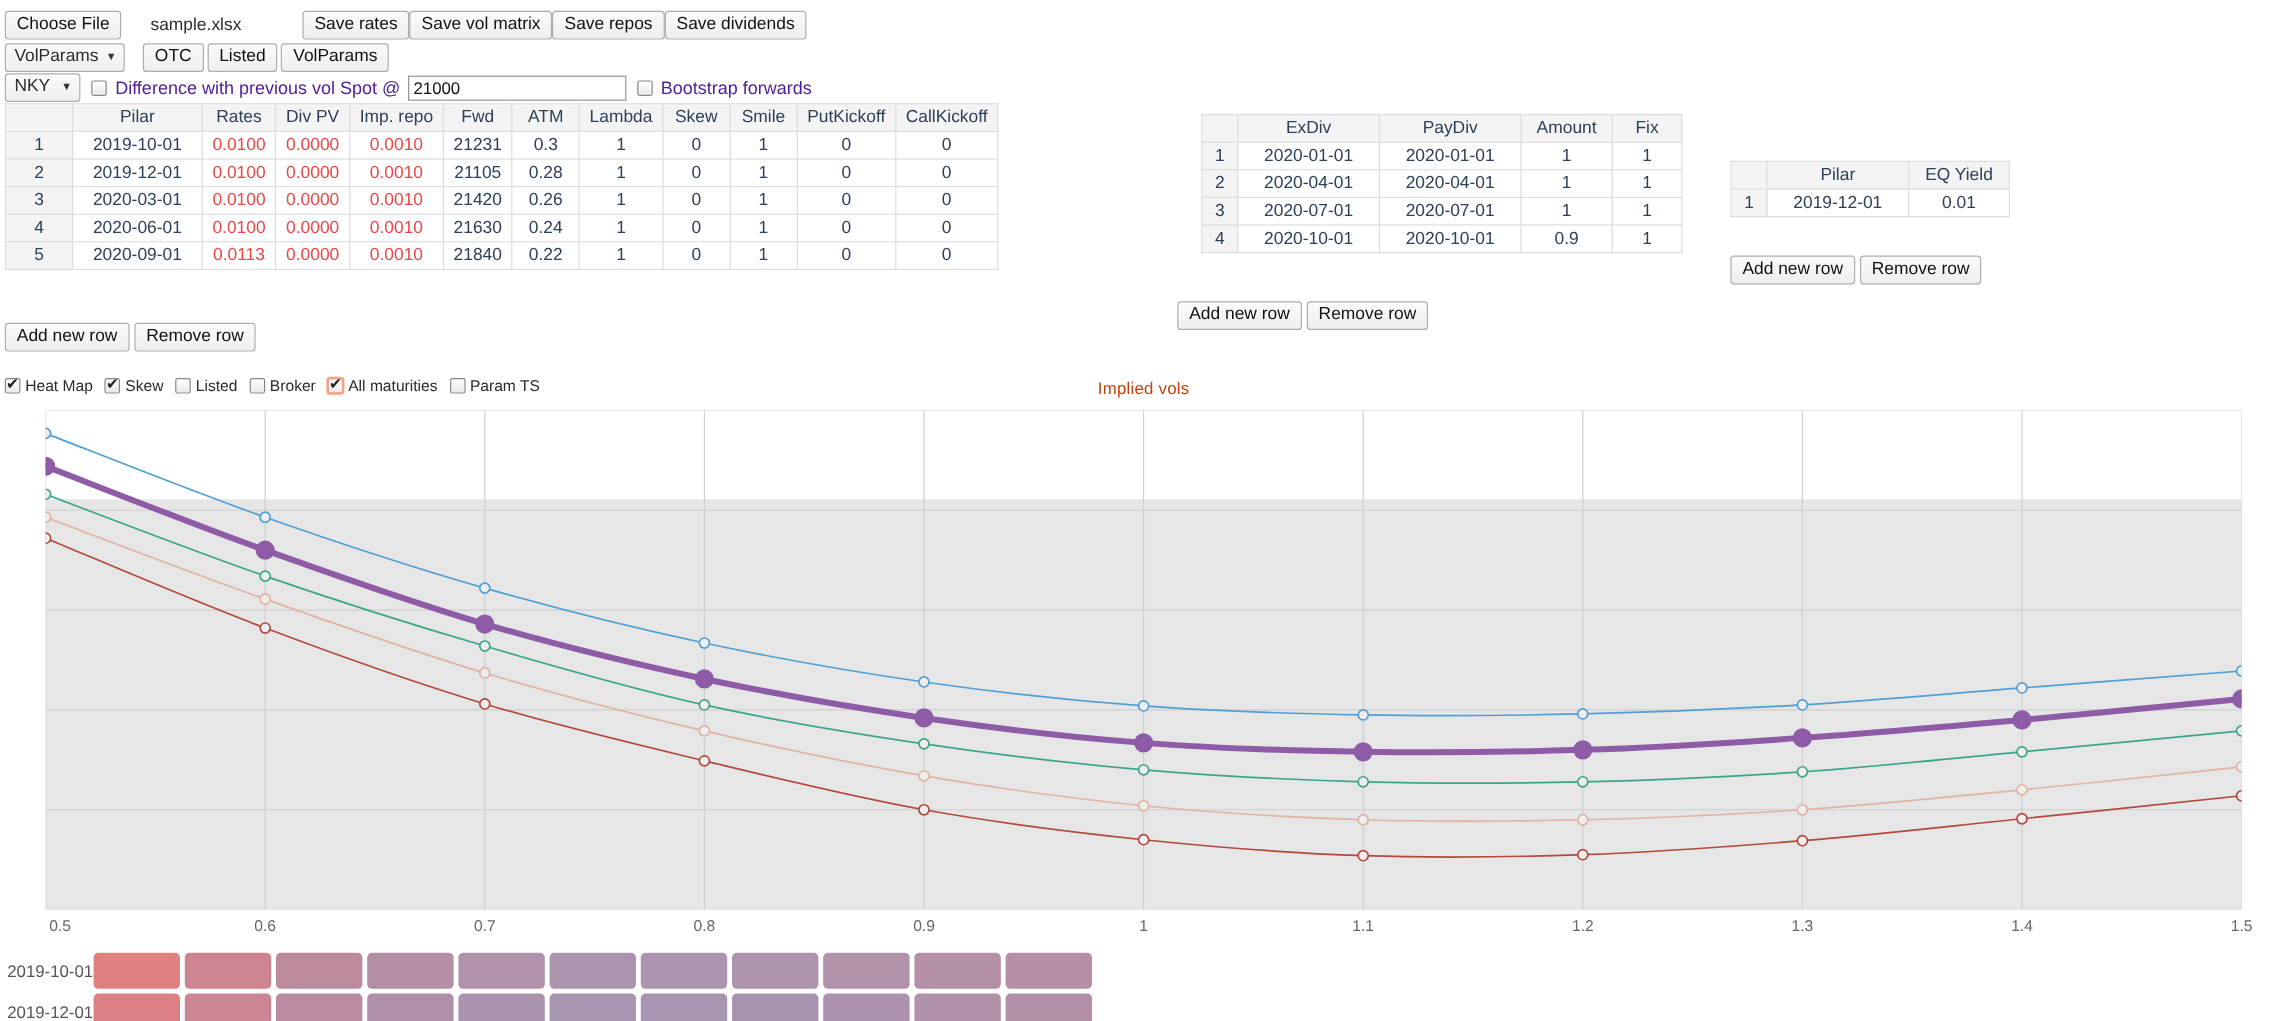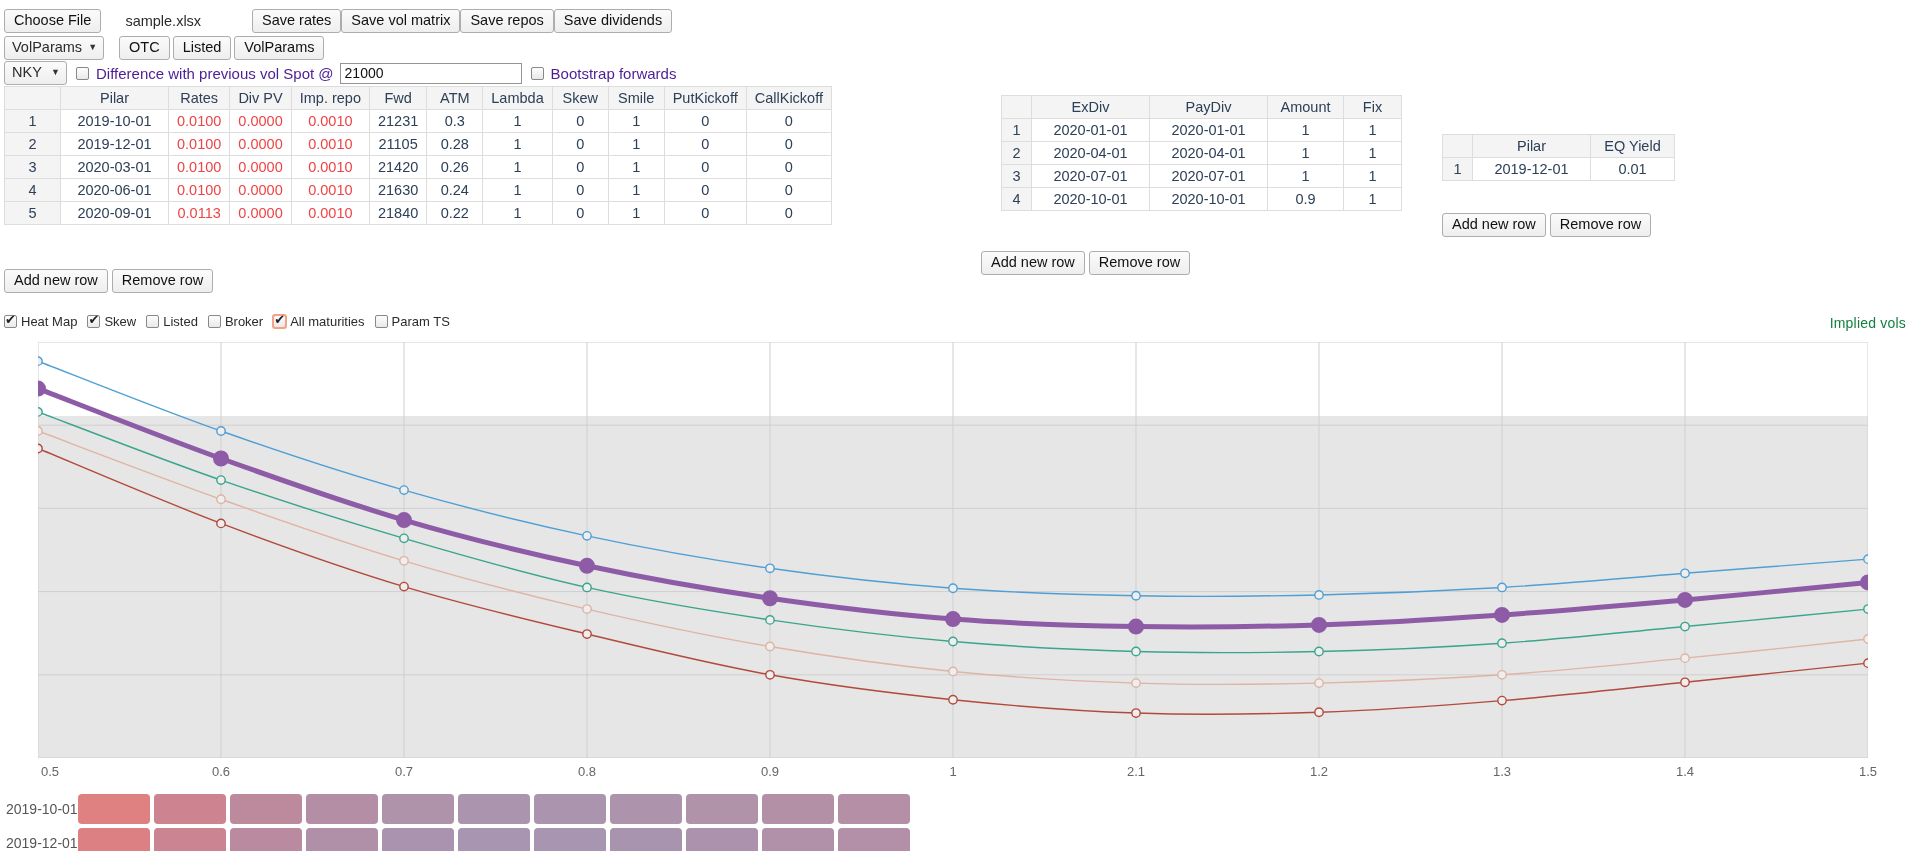--- a/index.html
+++ b/index.html
@@ -104,21 +104,21 @@
   #tbl-div-wrap { position: absolute; left: 1001px; top: 95px; }
   #div-btns { position: absolute; left: 981px; top: 251px; display: flex; gap: 4px; }
 
   #tbl-eq-wrap { position: absolute; left: 1442px; top: 134px; }
   #eq-btns { position: absolute; left: 1442px; top: 213px; display: flex; gap: 4px; }
 
   
   #chart { position: absolute; left: 0px; top: 315px; width: 1906px; height: 450px; }
   #chart-title {
     position: absolute; left: 0; top: 0; width: 1906px;
-    text-align: right; font-size: 14px; color: #15803d; letter-spacing: .2px;
+    text-align: center; font-size: 14px; color: #c2410c; letter-spacing: .2px;
   }
   #plot {
     position: absolute; left: 38px; top: 27px;
     width: 1830px; height: 416px;
   }
   #plot-bg { position: absolute; inset: 0; }
   .xlabel {
     position: absolute; top: 422px; transform: translateX(-50%);
     font-size: 13px; color: #666; white-space: nowrap;
   }
@@ -432,21 +432,21 @@
         <circle cx="1464" cy="358.59200000000004" r="4.2" fill="#eeeeee" stroke="#b2493b" stroke-width="1.4"></circle>
         <circle cx="1646.9999999999998" cy="340.288" r="4.2" fill="#eeeeee" stroke="#b2493b" stroke-width="1.4"></circle>
         <circle cx="1830" cy="321.15200000000004" r="4.2" fill="#eeeeee" stroke="#b2493b" stroke-width="1.4"></circle>
       </svg>
   <div class="xlabel" style="left: 0px; margin-left: 12px;">0.5</div>
       <div class="xlabel" style="left: 183px;">0.6</div>
       <div class="xlabel" style="left: 366px;">0.7</div>
       <div class="xlabel" style="left: 549px;">0.8</div>
       <div class="xlabel" style="left: 732px;">0.9</div>
       <div class="xlabel" style="left: 915px;">1</div>
-      <div class="xlabel" style="left: 1098px;">2.1</div>
+      <div class="xlabel" style="left: 1098px;">1.1</div>
       <div class="xlabel" style="left: 1281px;">1.2</div>
       <div class="xlabel" style="left: 1464px;">1.3</div>
       <div class="xlabel" style="left: 1647px;">1.4</div>
       <div class="xlabel" style="left: 1830px;">1.5</div>
     </div>
 </div>
 
 <div id="heat">
     <div class="heat-rowlabel" style="top: 25px;">2019-10-01</div>
     <div class="heat-cell" style="left: 78px; top: 10px; width: 72px; height: 30px; background: rgb(223, 128, 129);"></div>

